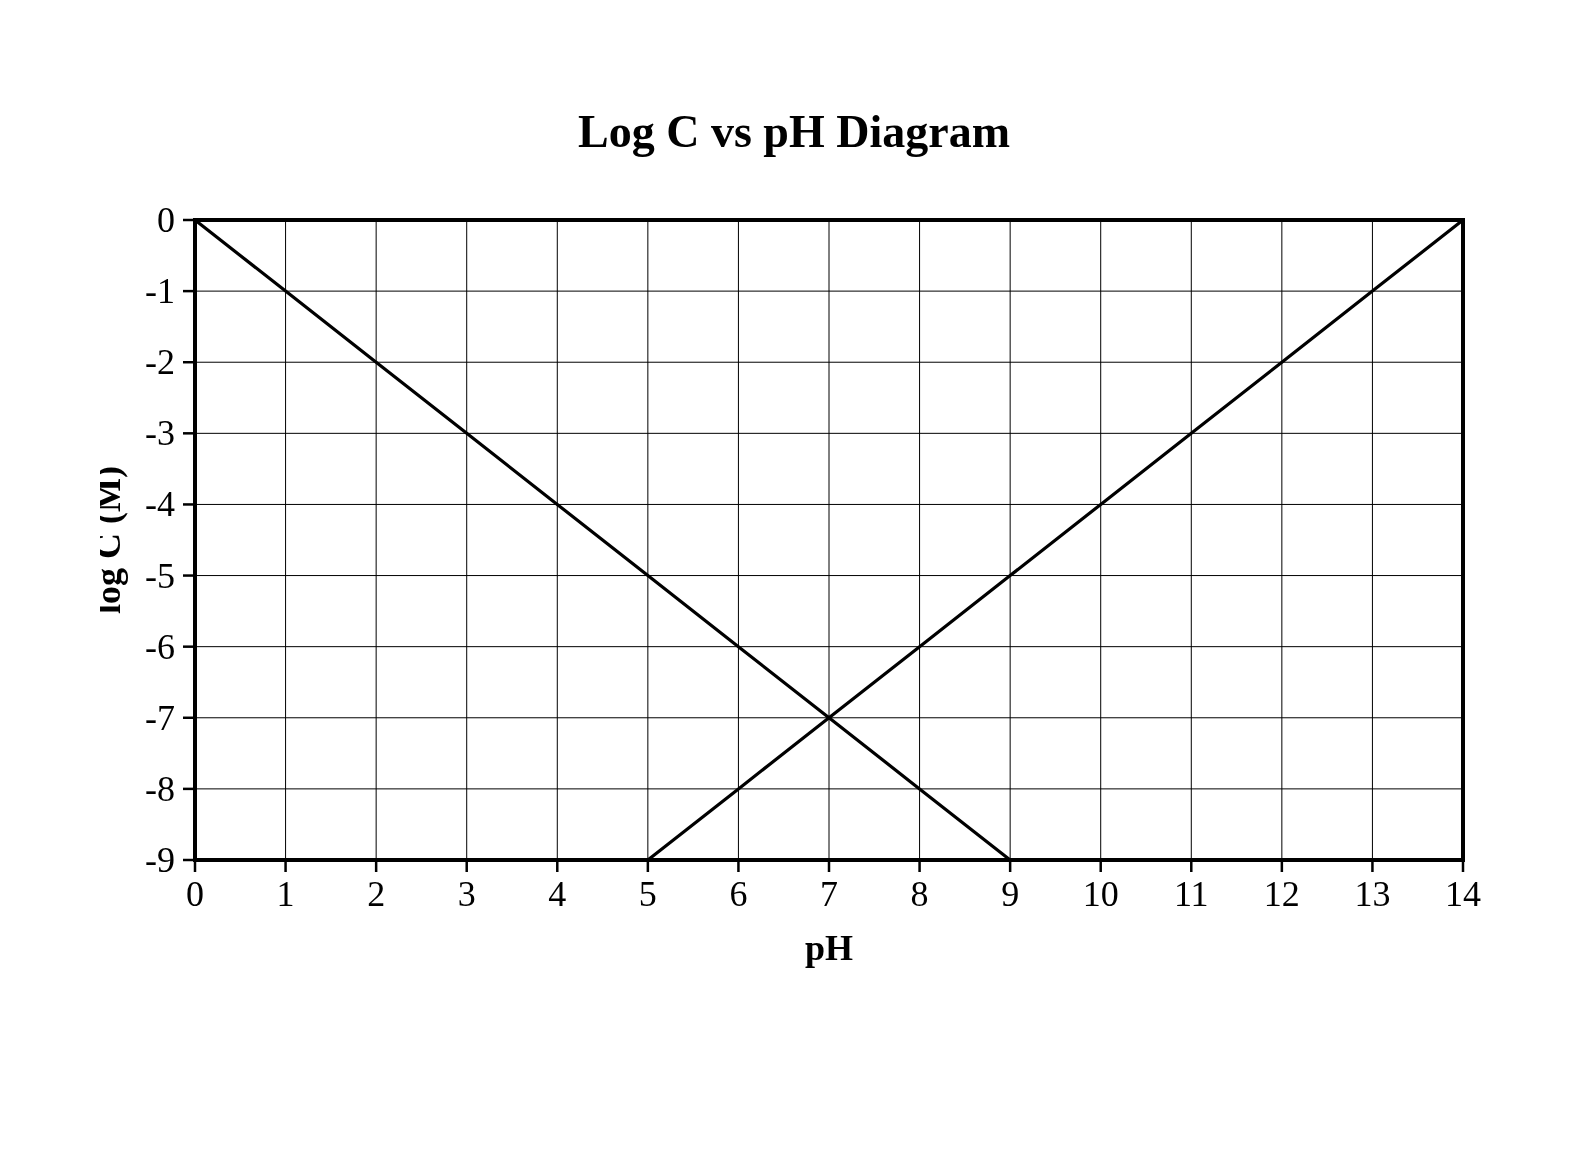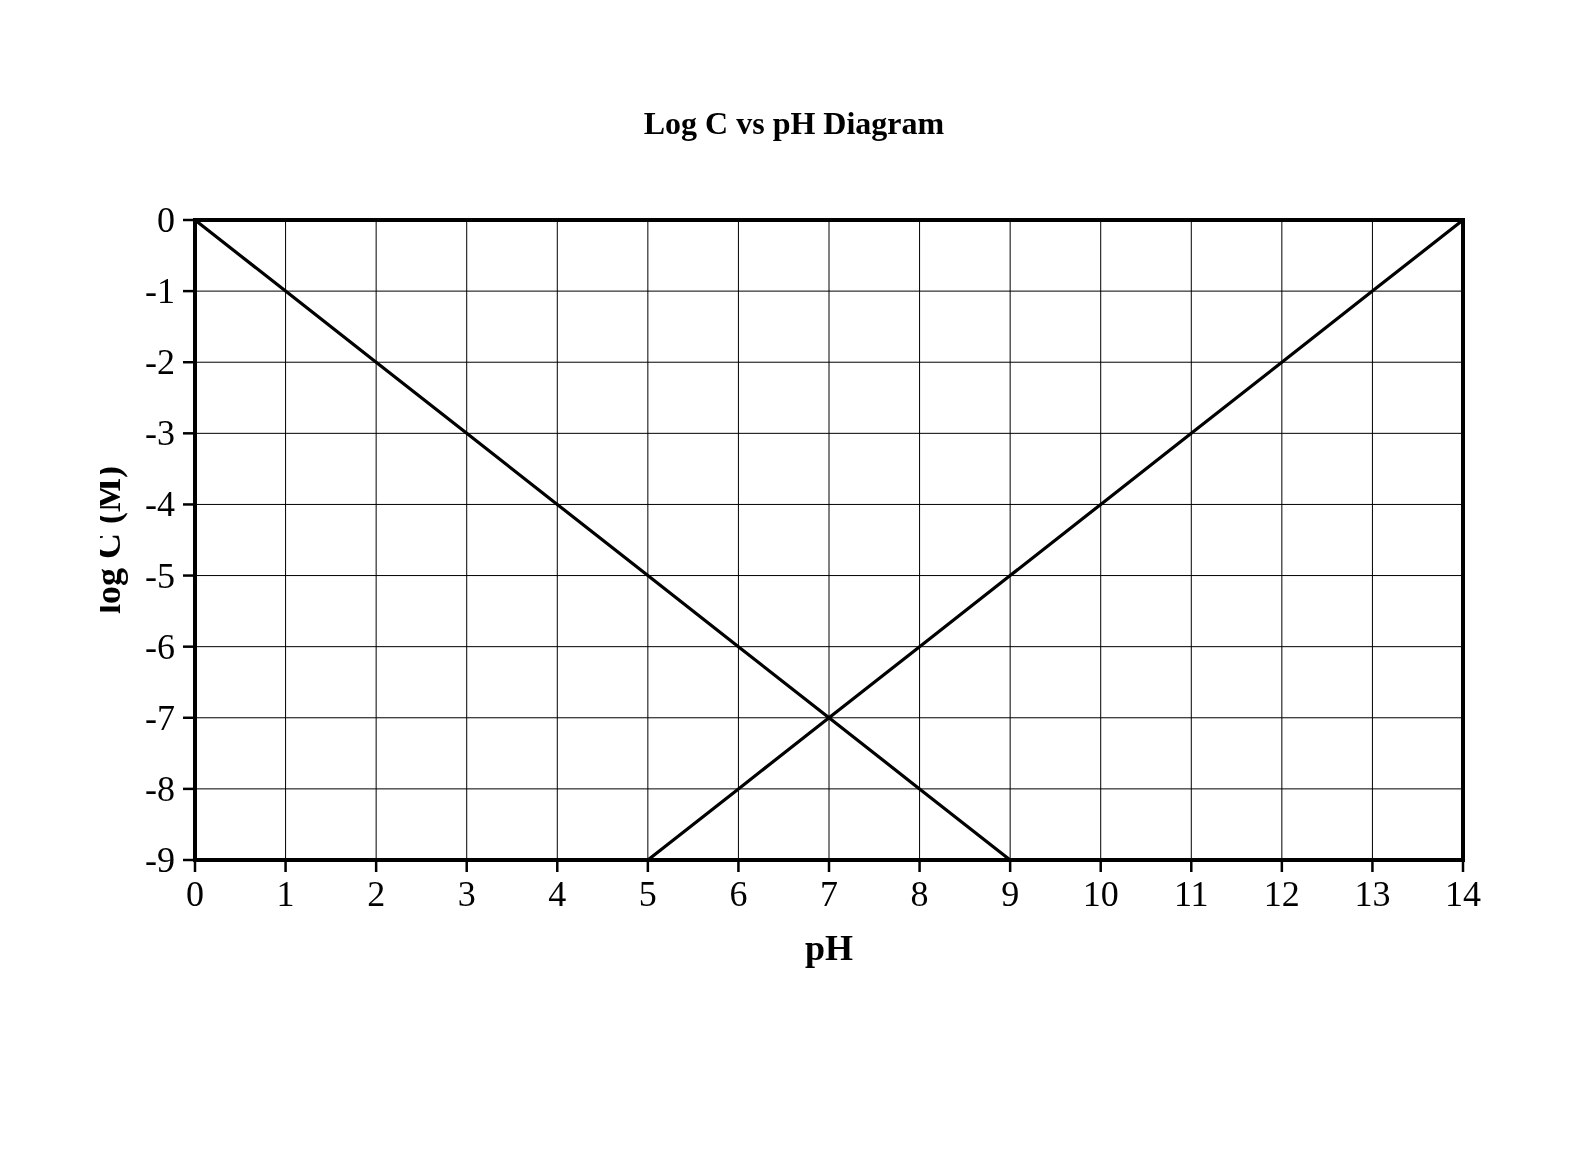--- a/index.html
+++ b/index.html
@@ -16,21 +16,21 @@
     height: 1153px;
     position: relative;
   }
   .chart-title {
     position: absolute;
     top: 105px;
     left: 0;
     width: 100%;
     text-align: center;
     font-weight: bold;
-    font-size: 32px;
+    font-size: 46px;
   }
   .chart-wrap {
     position: absolute;
     left: 100px;
     top: 200px;
     width: 1388px;
     height: 780px;
   }
   .chart-svg {
     width: 100%;

